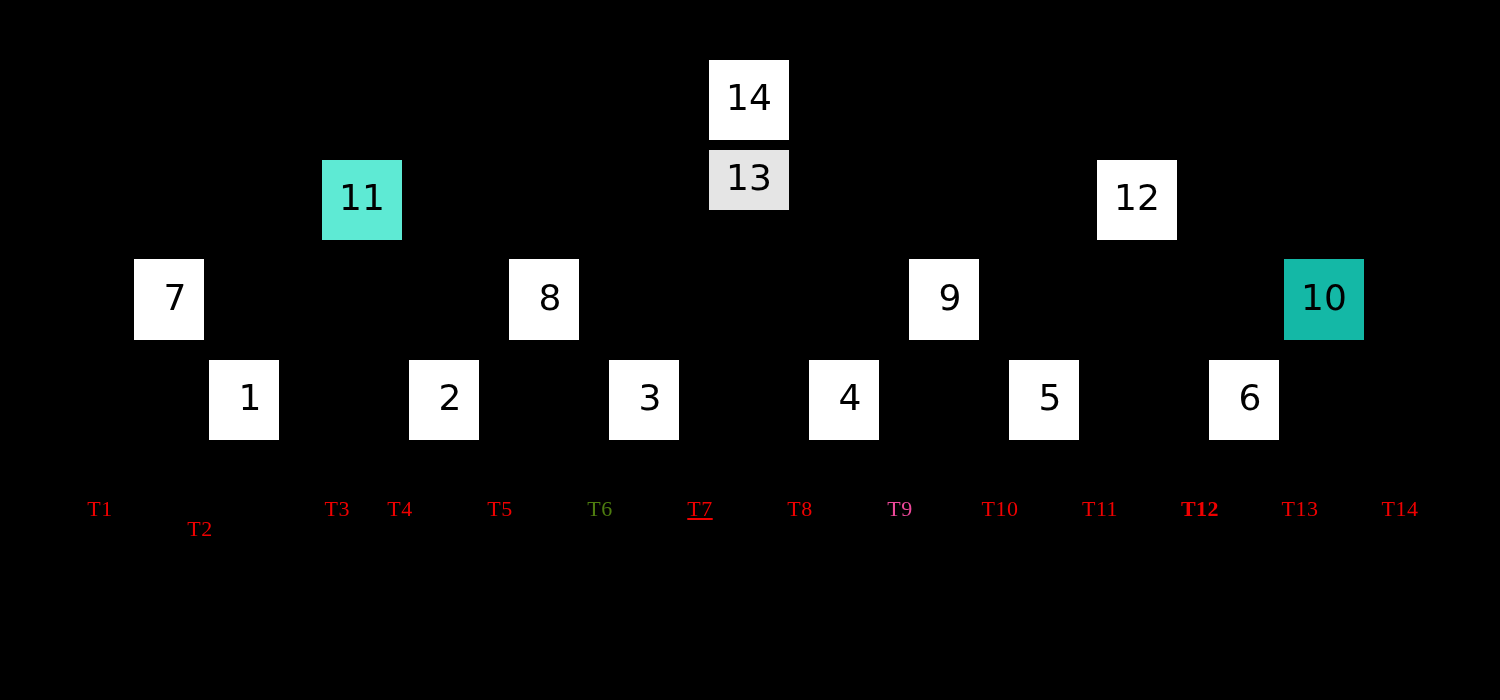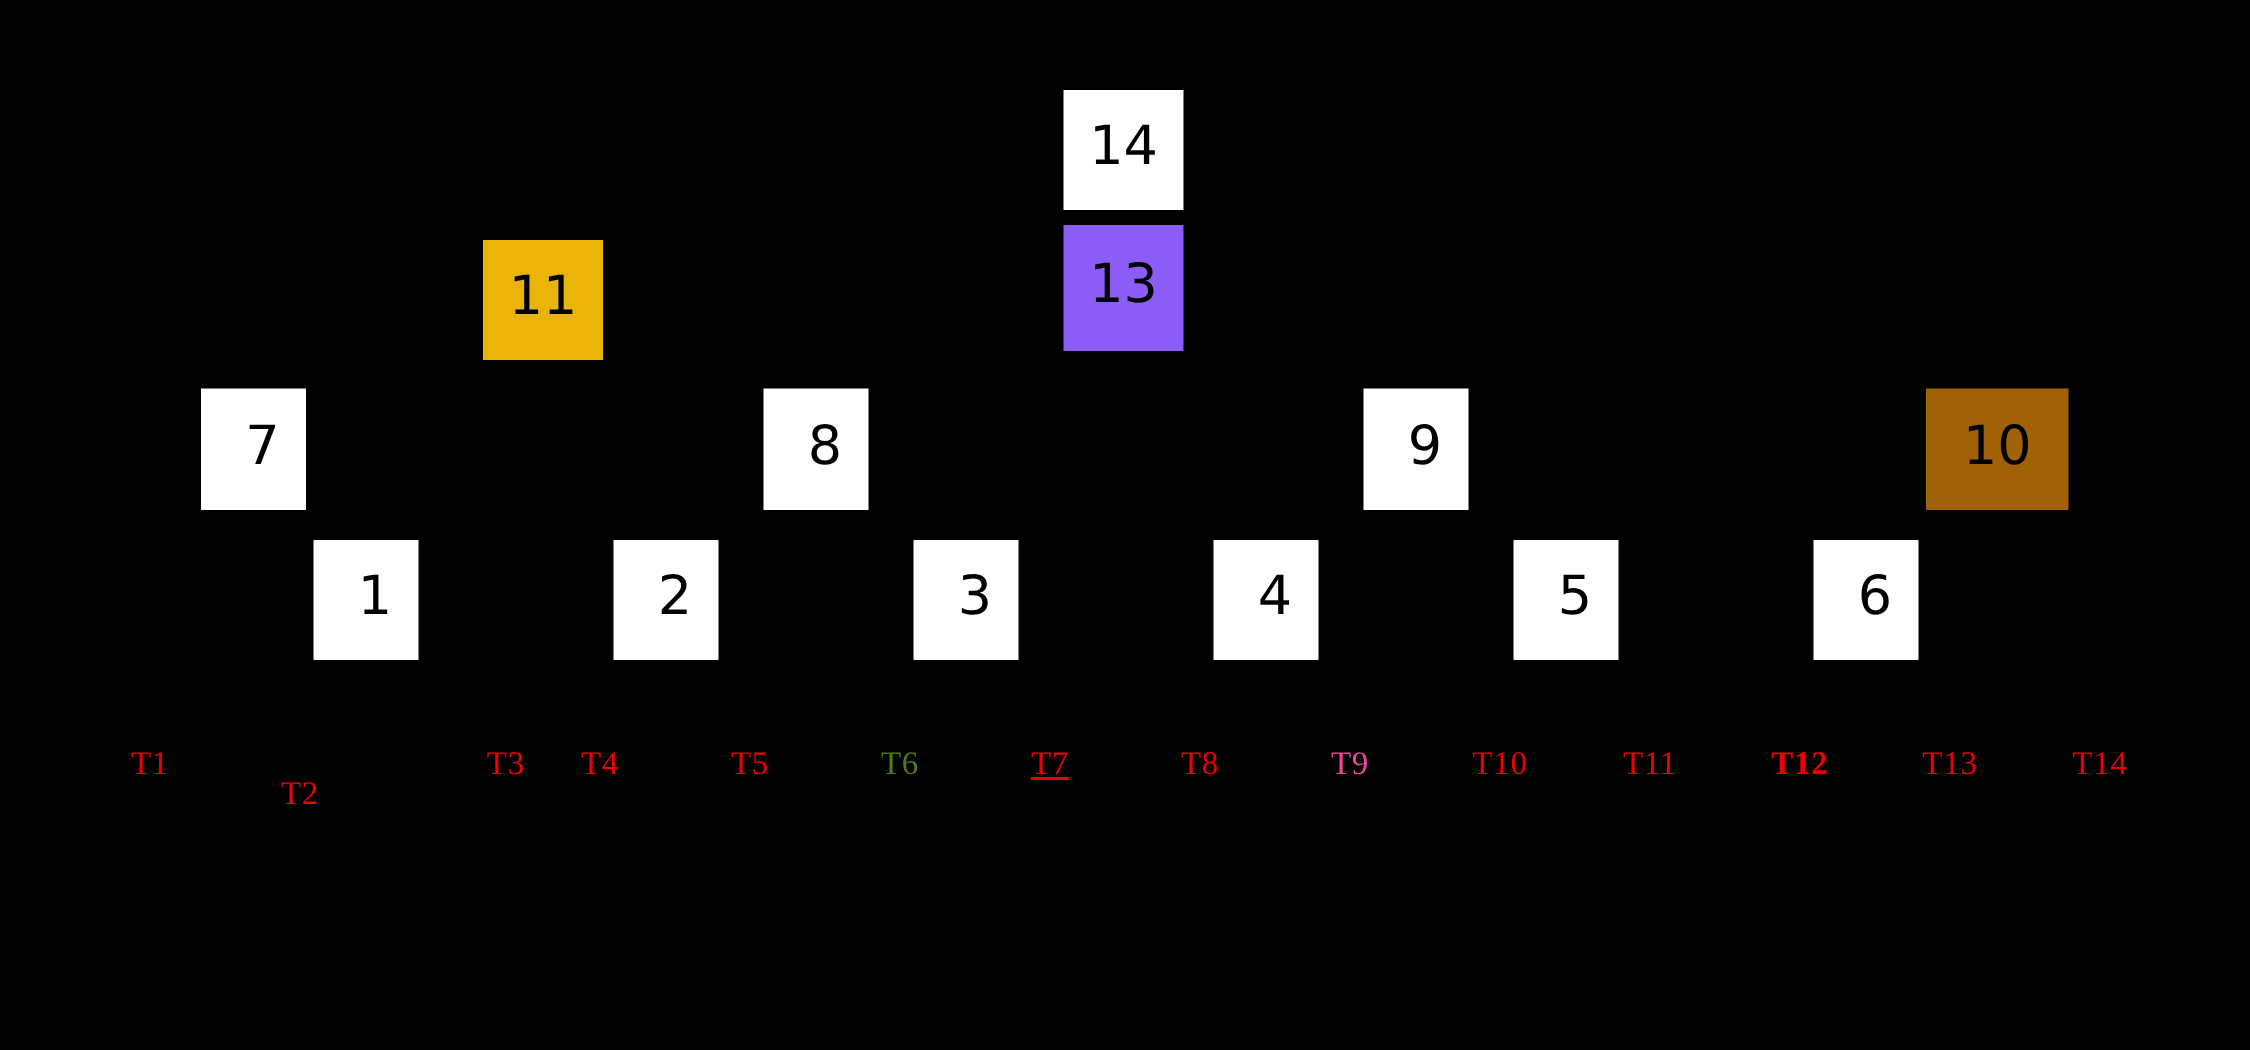--- a/index.html
+++ b/index.html
@@ -69,27 +69,30 @@
     </div>
     <div class="node single" style="left: 134px; top: 259px; width: 70px; height: 81px; background: rgb(255, 255, 255);">
       <span class="num" style="color: rgb(0, 0, 0);">7</span>
     </div>
     <div class="node single" style="left: 509px; top: 259px; width: 70px; height: 81px; background: rgb(255, 255, 255);">
       <span class="num" style="color: rgb(0, 0, 0);">8</span>
     </div>
     <div class="node single" style="left: 909px; top: 259px; width: 70px; height: 81px; background: rgb(255, 255, 255);">
       <span class="num" style="color: rgb(0, 0, 0);">9</span>
     </div>
-    <div class="node double" style="left: 1284px; top: 259px; width: 95px; height: 81px; background: #a16207;">
+    <div class="node double" style="left: 1284px; top: 259px; width: 80px; height: 81px; background: #14b8a6;">
       <span class="num" style="color: rgb(0, 0, 0);">10</span>
     </div>
-    <div class="node double" style="left: 322px; top: 160px; width: 80px; height: 80px; background: #eab308;">
+    <div class="node double" style="left: 322px; top: 160px; width: 80px; height: 80px; background: #5eead4;">
       <span class="num" style="color: rgb(0, 0, 0);">11</span>
     </div>
-    <div class="node double" style="left: 709px; top: 150px; width: 80px; height: 84px; background: #8b5cf6;">
+    <div class="node double" style="left: 1097px; top: 160px; width: 80px; height: 80px; background: rgb(255, 255, 255);">
+      <span class="num" style="color: rgb(0, 0, 0);">12</span>
+    </div>
+    <div class="node double" style="left: 709px; top: 150px; width: 80px; height: 60px; background: #e5e5e5;">
       <span class="num" style="color: rgb(0, 0, 0);">13</span>
     </div>
     <div class="node double" style="left: 709px; top: 60px; width: 80px; height: 80px; background: rgb(255, 255, 255);">
       <span class="num" style="color: rgb(0, 0, 0);">14</span>
     </div>
     <div class="leaf-label" style="left: 50px; top: 497px; color: rgb(238, 0, 0);">T1</div>
     <div class="leaf-label" style="left: 150px; top: 497px; color: rgb(238, 0, 0); margin-top: 20px;">T2</div>
     <div class="leaf-label" style="left: 250px; top: 497px; color: rgb(238, 0, 0); text-align: right;">T3</div>
     <div class="leaf-label" style="left: 350px; top: 497px; color: rgb(238, 0, 0);">T4</div>
     <div class="leaf-label" style="left: 450px; top: 497px; color: rgb(238, 0, 0);">T5</div>

